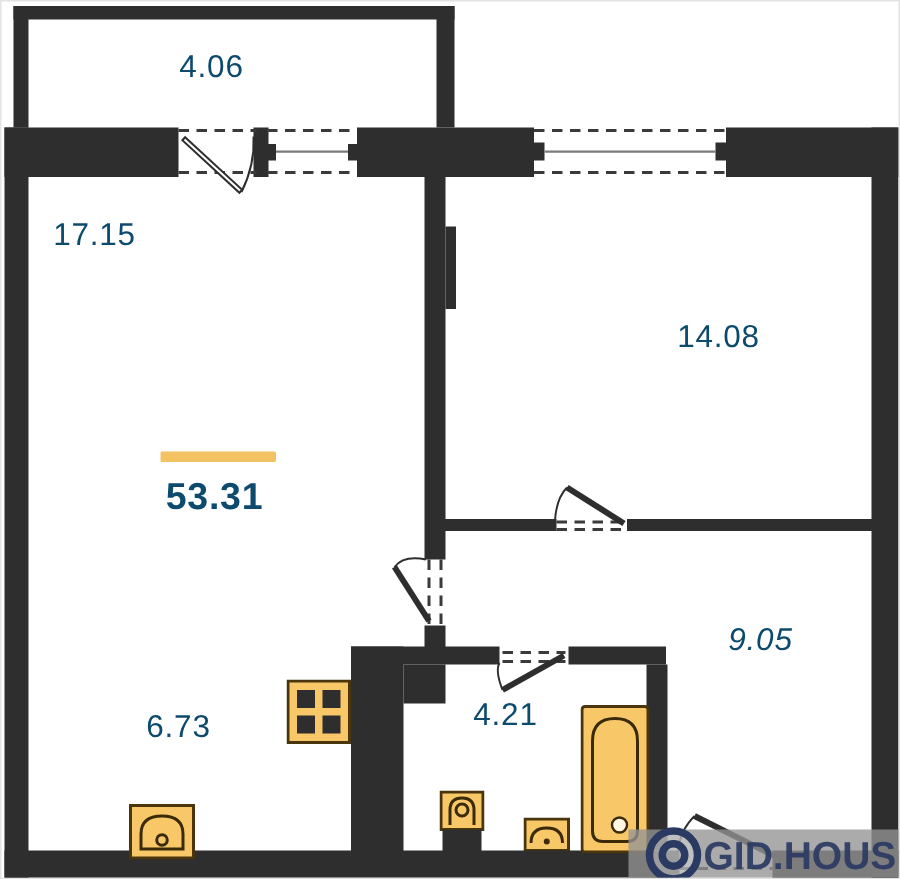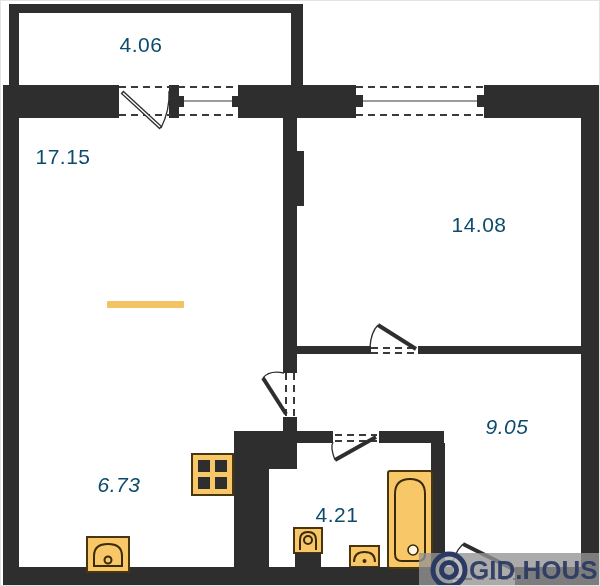--- a/index.html
+++ b/index.html
@@ -137,18 +137,19 @@
       <circle cx="20" cy="20" r="16" fill="rgba(255,255,255,0.25)" stroke="#2b3a63" stroke-width="5"></circle>
       <circle cx="20" cy="20" r="7.5" fill="none" stroke="#2b3a63" stroke-width="5"></circle>
     </svg>
     <span class="wm-text">GID.HOUSE</span>
   </div>
 
   <div class="label" style="left:140px;top:44px;">4.06</div>
   <div class="label" style="left:62px;top:156px;">17.15</div>
   <div class="label" style="left:437px;top:224px;margin-left:41px;">14.08</div>
   <div class="label" style="left:506px;top:426px;font-style:italic;">9.05</div>
-  <div class="label" style="left:118px;top:484px;font-style:italic;">6.73</div>
-  <div class="label" style="left:336px;top:514px;">4.21</div>
+  <div class="label" style="left:118px;top:484px;">6.73</div>
+  <div class="label" style="left:336px;top:476px;">4.21</div>
 
   <div class="accent-bar" style="left:106px;top:300px;width:77px;height:7px;"></div>
+  <div class="label total" style="left:142px;top:331px;">53.31</div>
 
 </div>
 
 </body></html>

